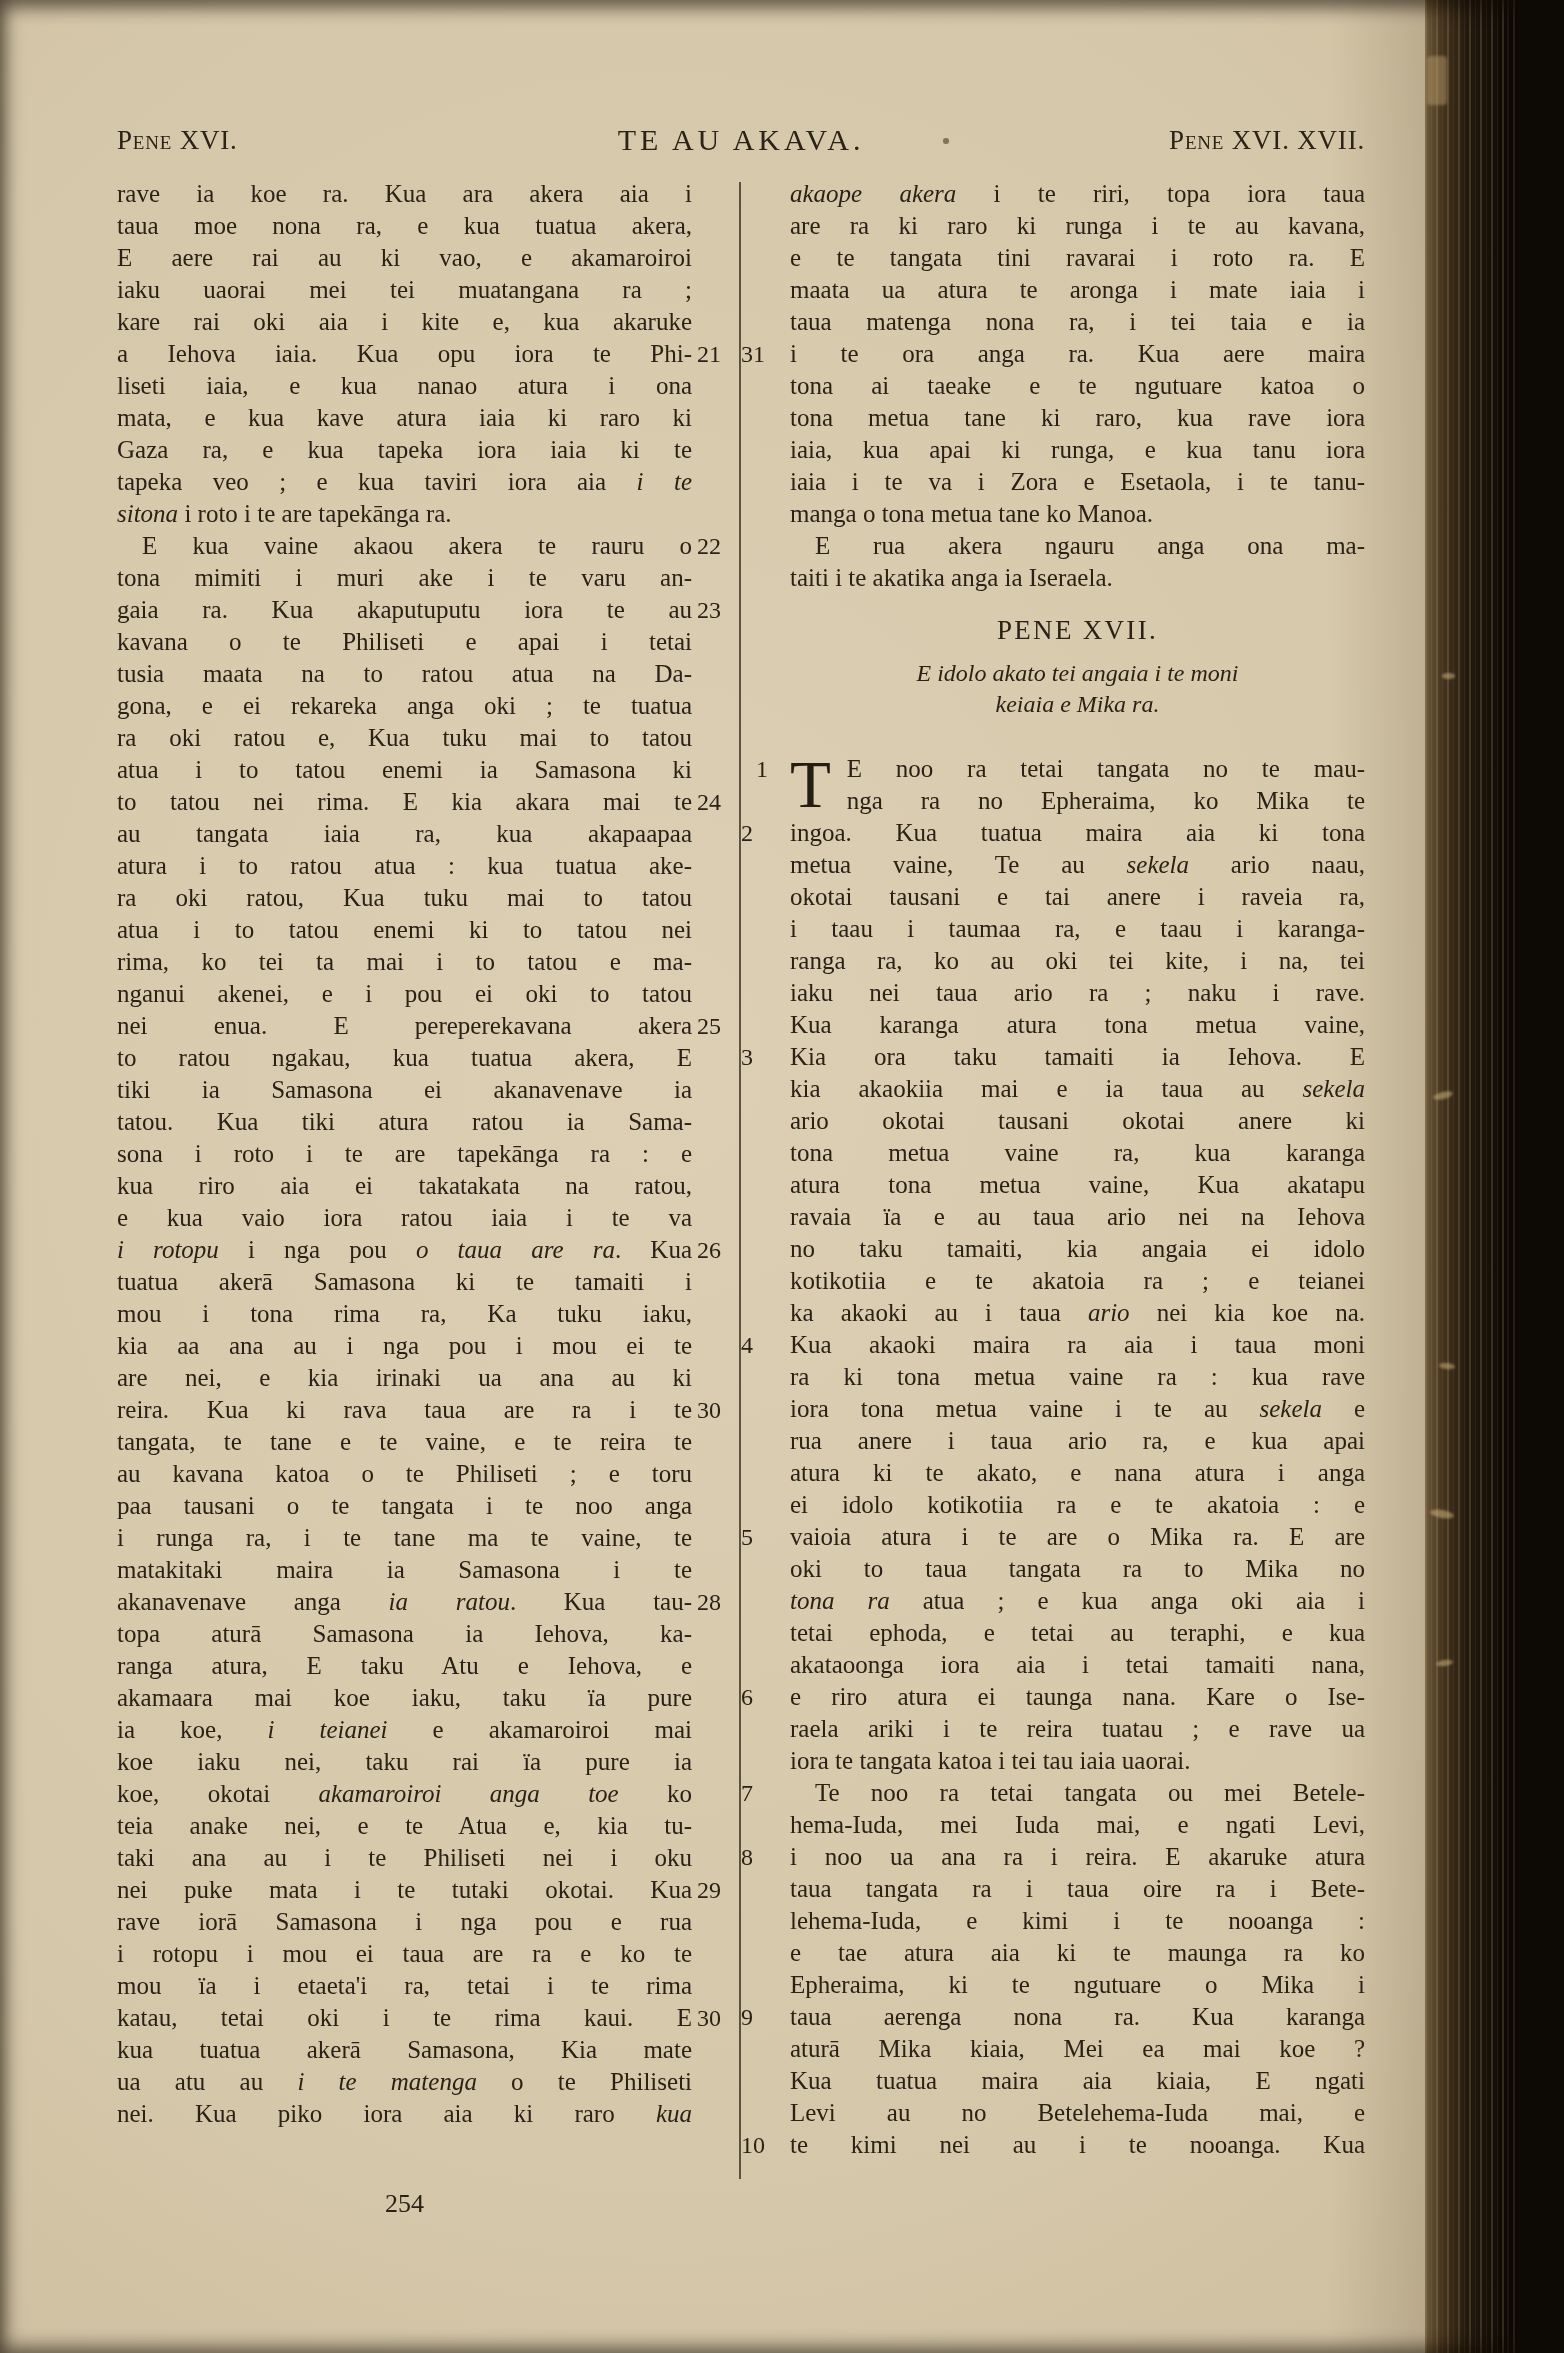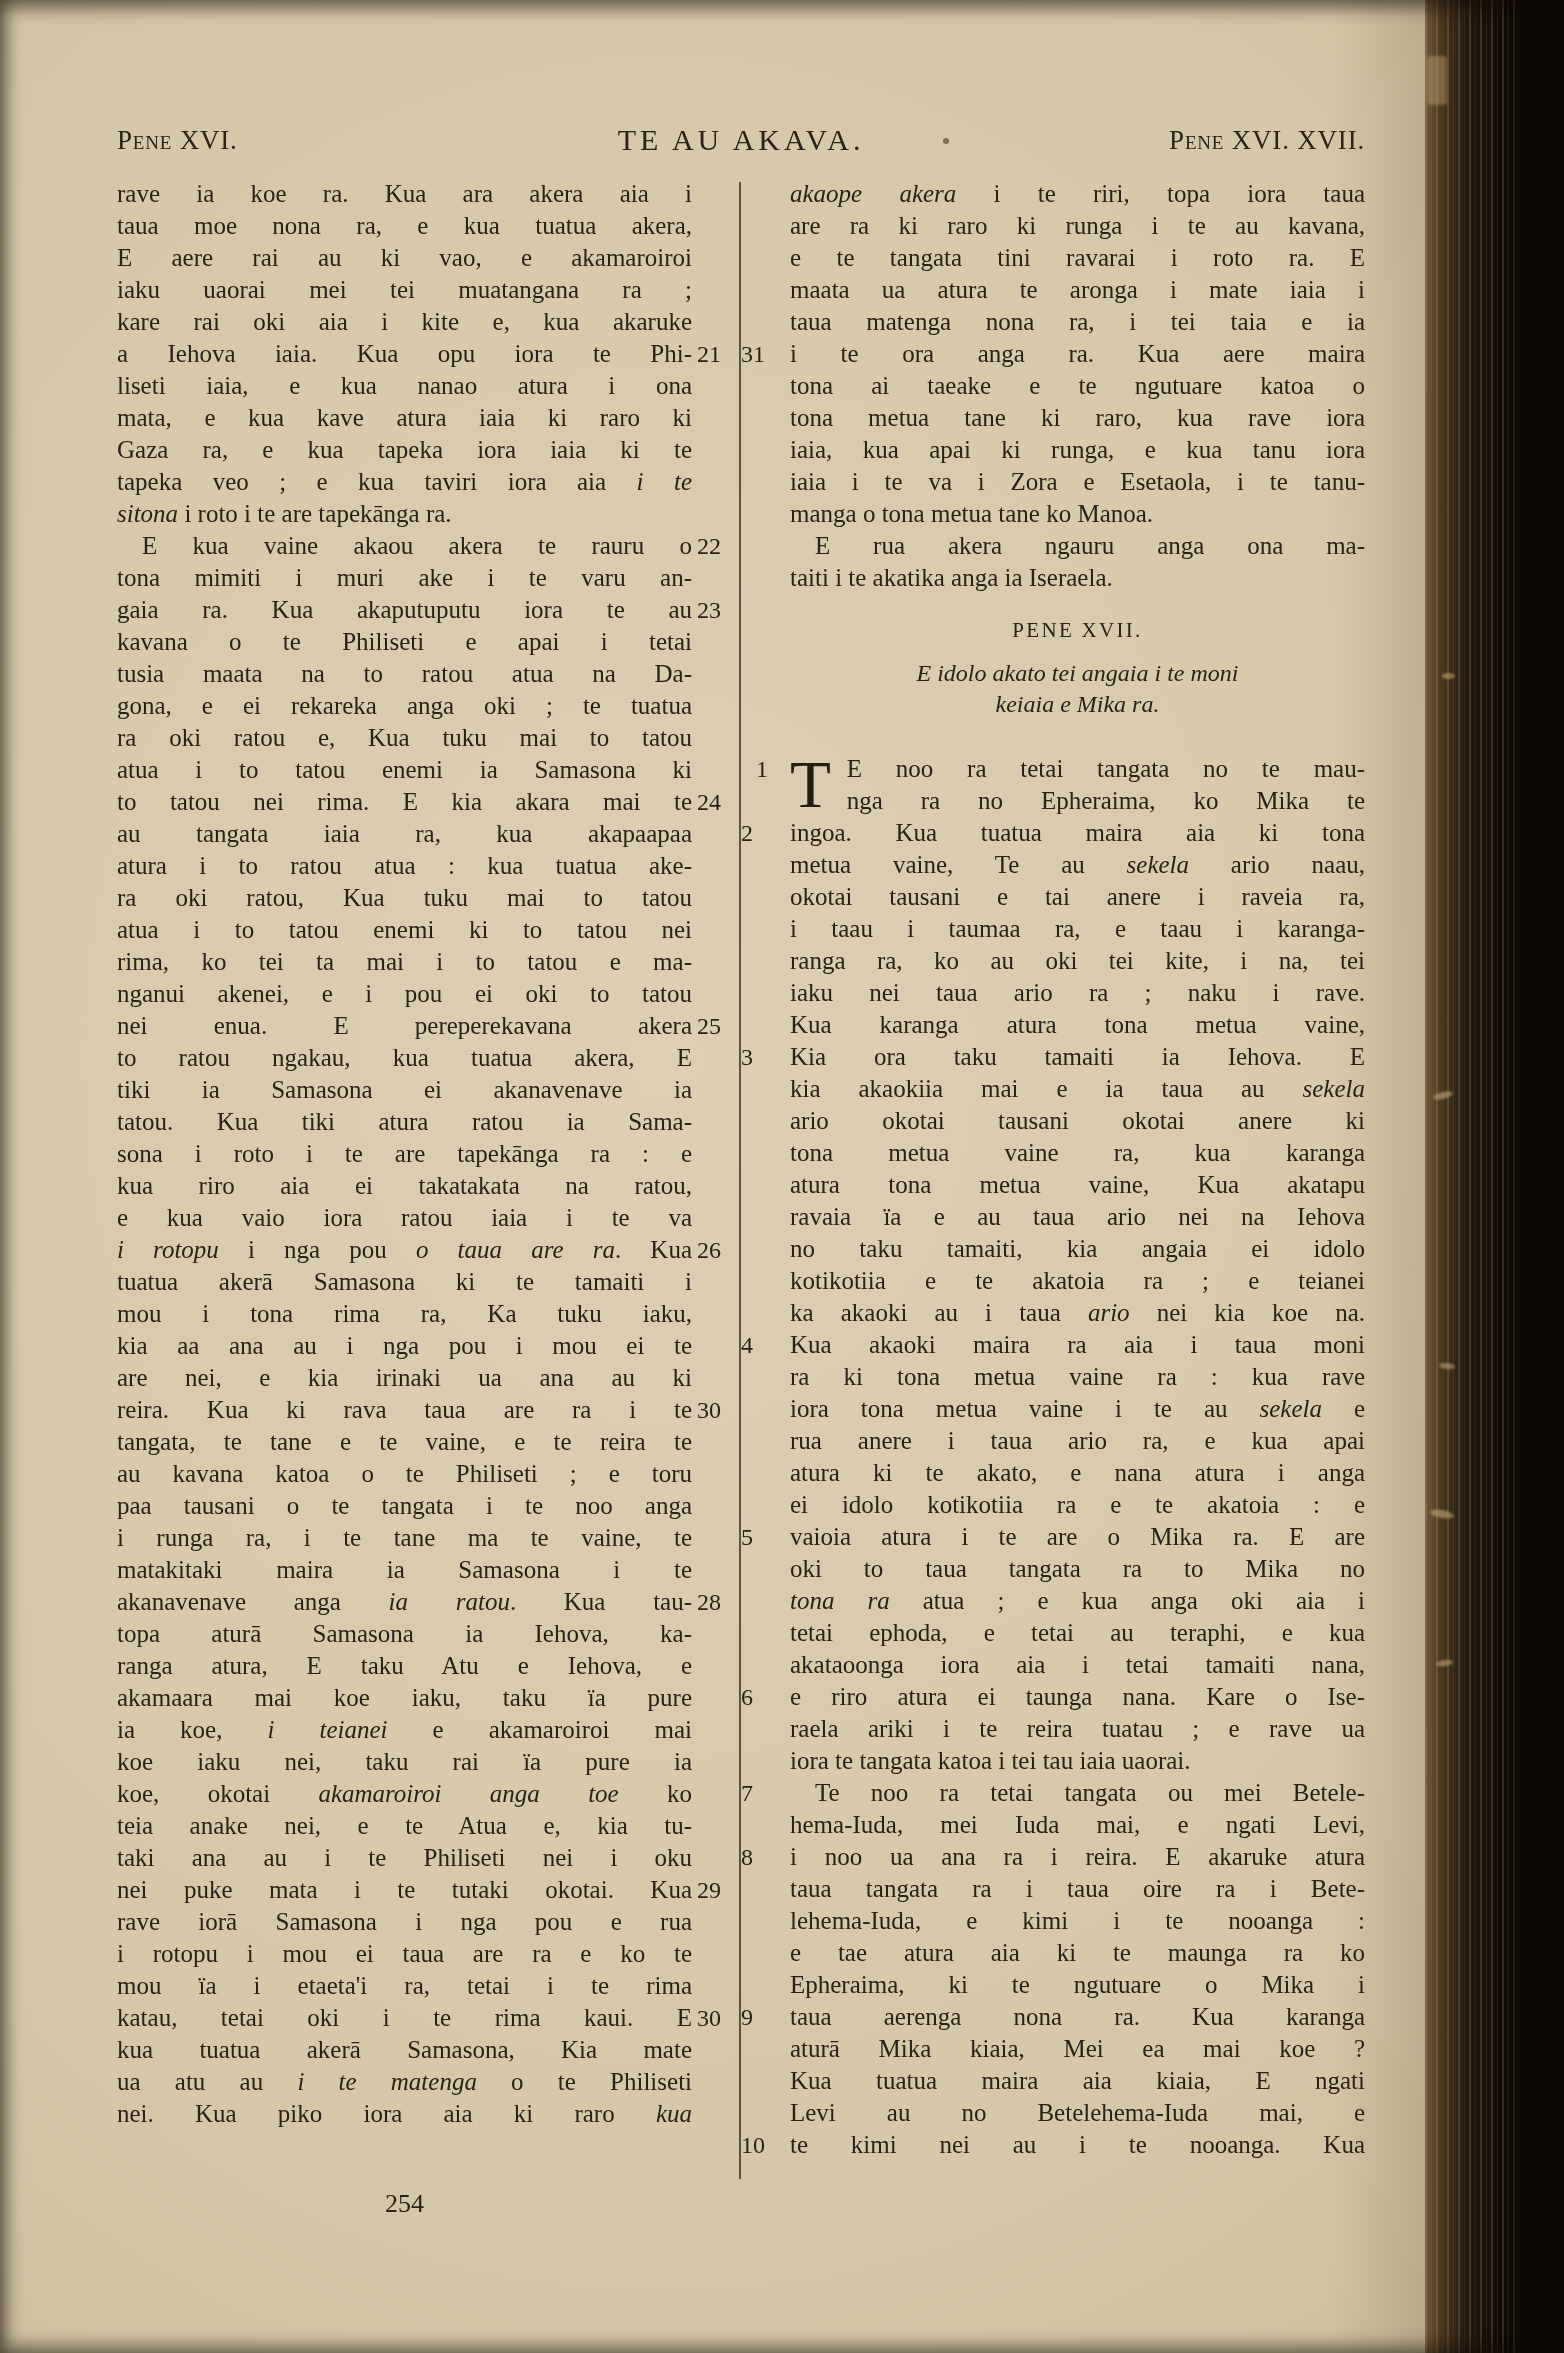--- a/index.html
+++ b/index.html
@@ -58,21 +58,21 @@
   .line { position:relative; height:32px; overflow:visible; text-align:justify; text-align-last:justify; }
   .line.end { text-align-last:left; }
   .line.ind { padding-left:25px; }
   .line i { font-style:italic; }
 
   .verse { position:absolute; top:0; font-size:24px; color:#2a2216; text-align:center; }
   .verse.v-left  { right:-50px; width:45px; }
   .verse.v-right { left:-49px;  width:42px; }
 
   .chap-heading { margin-top:20.3px; margin-bottom:11px; height:33px; line-height:33px;
-                  text-align:center; font-size:21px; letter-spacing:2.3px; text-align-last:center; }
+                  text-align:center; font-size:27px; letter-spacing:2.3px; text-align-last:center; }
   .chap-subtitle { margin-bottom:33px; text-align:center; font-style:italic; font-size:24px; line-height:31px; }
   .subtitle-line { text-align:center; text-align-last:center; }
 
   .dropcap-block { position:relative; }
   .dropcap { float:left; width:49px; height:61px; margin-right:7.8px; margin-top:1.6px;
              font-size:67px; line-height:58px; color:#241d12; }
   .dropcap-block::after { content:""; display:block; clear:both; }
 
   .pagenum { position:absolute; left:117px; top:2189px; width:575px; text-align:center; font-size:26px; color:#2a2216; }
 

